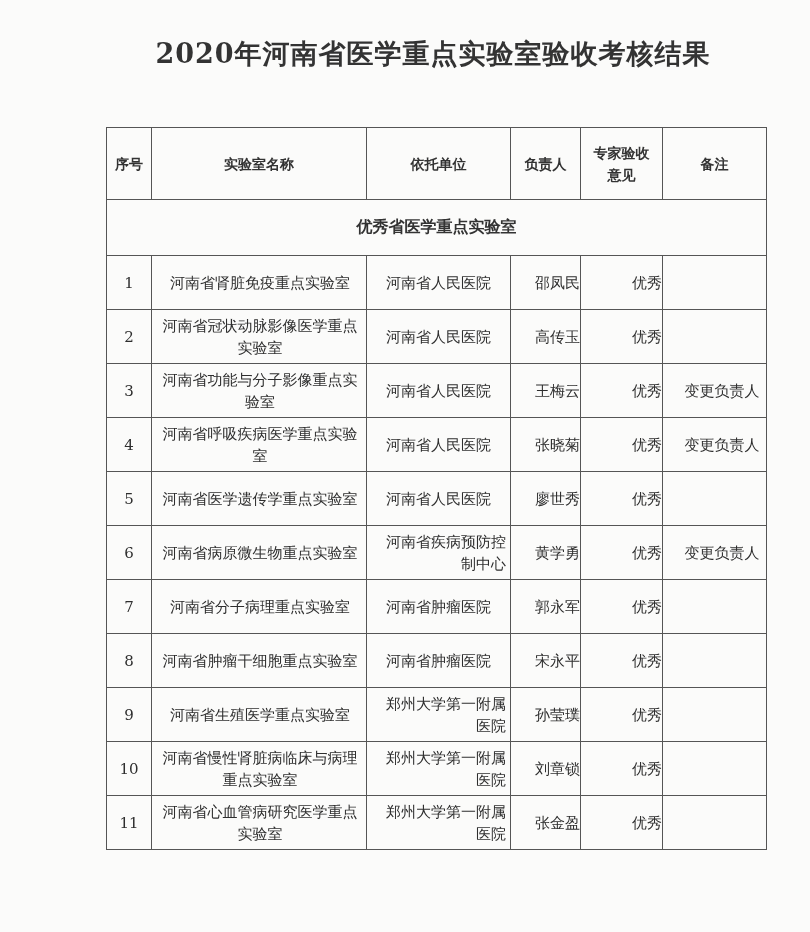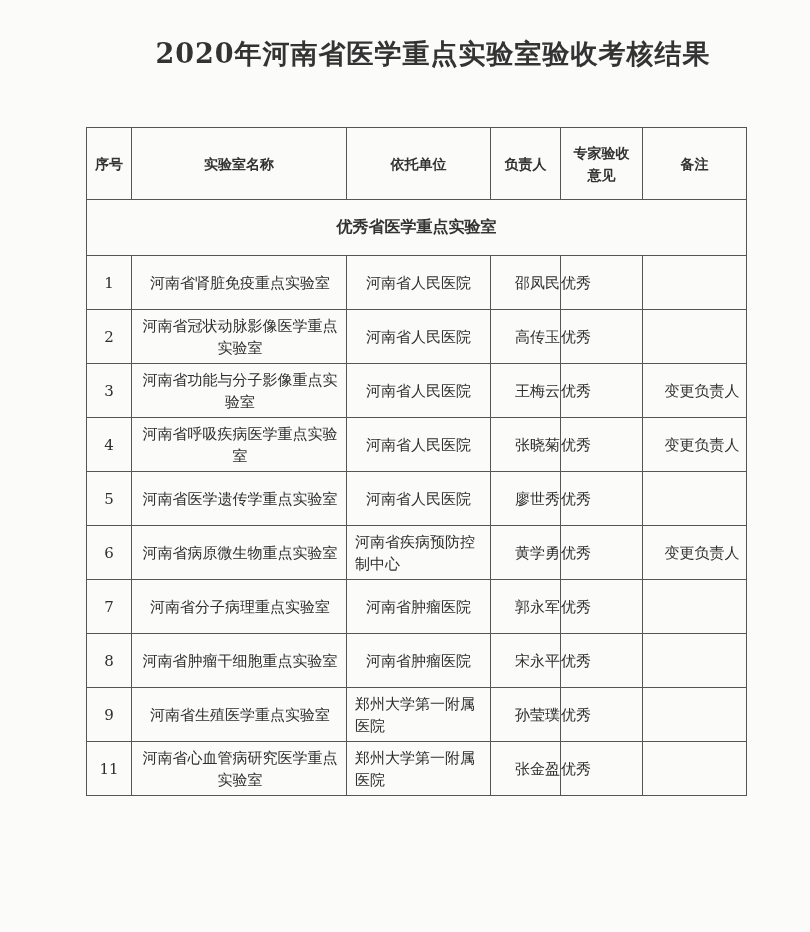--- a/index.html
+++ b/index.html
@@ -7,39 +7,39 @@
     width:810px; height:932px; background:#fbfbfa; position:relative; overflow:hidden;
     font-family: "DejaVu Serif", "Liberation Serif", serif; color:#2e2e2e;
   }
   .title {
     position:absolute; left:0; width:810px; top:36px; text-align:center;
     font-size:27px; font-weight:bold; letter-spacing:1px; color:#333;
     font-family: "DejaVu Serif", serif;
     padding-left: 28px;
   }
   table {
-    position:absolute; left:86px; top:127px; border-collapse:collapse;
+    position:absolute; left:106px; top:127px; border-collapse:collapse;
     width:660px; table-layout:fixed;
   }
   td, th { border:1px solid #555; padding:0; }
   th {
     font-family: "DejaVu Sans", sans-serif; font-weight:bold; font-size:14px;
     color:#333; height:71px; text-align:center; line-height:22px;
   }
   .section td {
     height:55px; text-align:center; font-family:Liberation Sans, sans-serif;
     font-weight:bold; font-size:16px; color:#333;
   }
   tr.row td { height:53px; font-size:15px; line-height:22px; }
   td.num { text-align:center; font-size:14px; }
   td.name { text-align:center; padding:0 4px 0 6px; }
   td.unit { text-align:center; padding:0 4px;margin-left:18px; }
-  td.unit.two { text-align:left; padding-left:8px; }
+  td.unit.two { text-align:right; padding-left:8px; }
   td.head { text-align:right; }
-  td.op { text-align:left; }
+  td.op { text-align:right; }
   td.note { text-align:center;padding-left:15px; }
 </style>
 </head>
 <body>
 
 <div class="title">2020年河南省医学重点实验室验收考核结果</div>
 
 <table>
   <colgroup>
     <col style="width:45px">
@@ -132,20 +132,28 @@
       </tr>
       <tr class="row">
         <td class="num">9</td>
         <td class="name">河南省生殖医学重点实验室</td>
         <td class="unit two">郑州大学第一附属医院</td>
         <td class="head">孙莹璞</td>
         <td class="op">优秀</td>
         <td class="note"></td>
       </tr>
       <tr class="row">
+        <td class="num">10</td>
+        <td class="name">河南省慢性肾脏病临床与病理重点实验室</td>
+        <td class="unit two">郑州大学第一附属医院</td>
+        <td class="head">刘章锁</td>
+        <td class="op">优秀</td>
+        <td class="note"></td>
+      </tr>
+      <tr class="row">
         <td class="num">11</td>
         <td class="name">河南省心血管病研究医学重点实验室</td>
         <td class="unit two">郑州大学第一附属医院</td>
         <td class="head">张金盈</td>
         <td class="op">优秀</td>
         <td class="note"></td>
       </tr>
     </tbody>
 </table>
 

